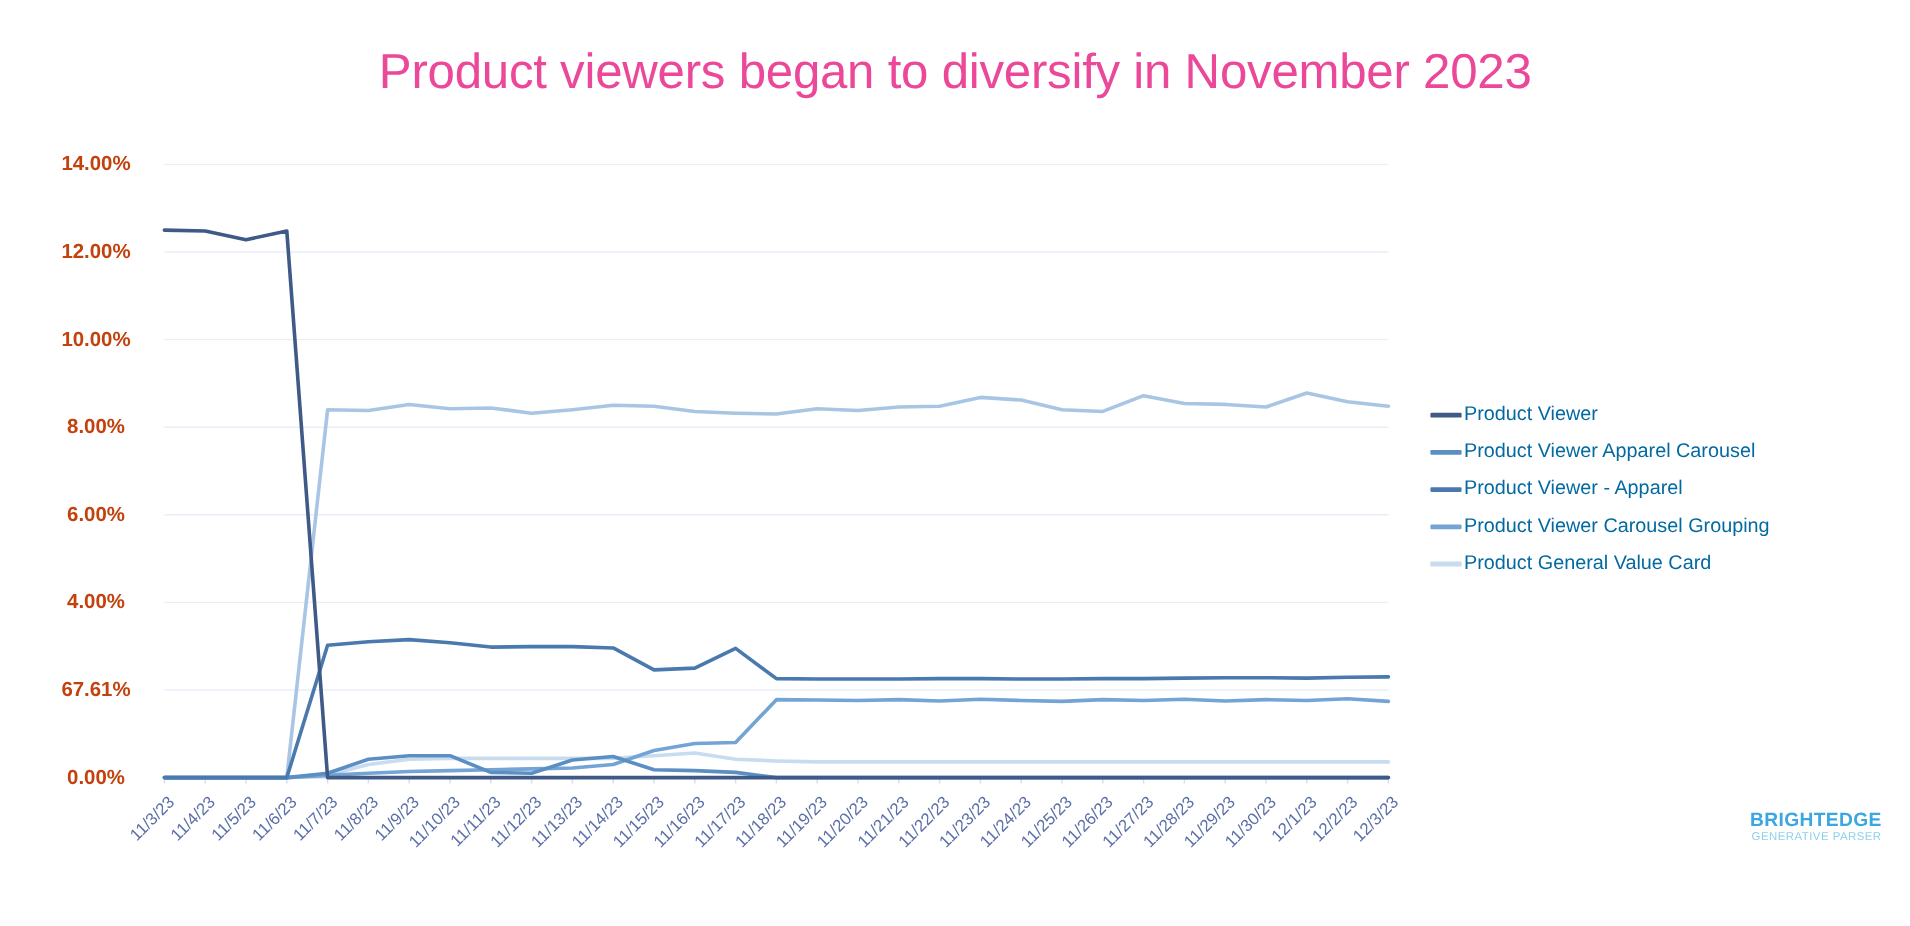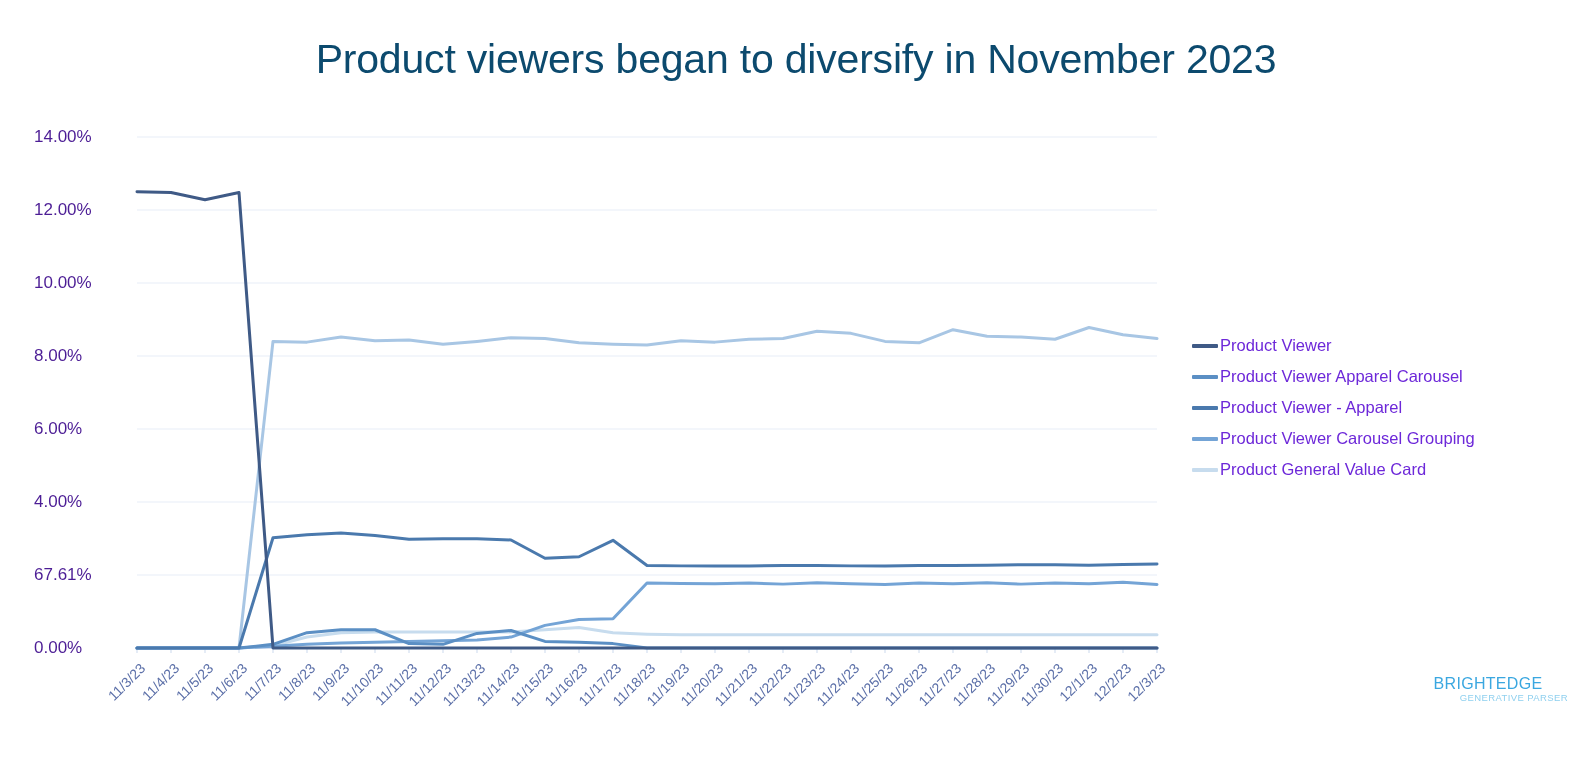--- a/index.html
+++ b/index.html
@@ -24,21 +24,21 @@
 
   
   #chart-title {
     position: absolute;
     left: 0;
     top: 36px;
     width: 1592px;
     text-align: center;
     font-size: 41px;
     font-weight: 400;
-    color: #0c4a6e;
+    color: #ec4899;
     letter-spacing: -0.2px;
     white-space: nowrap;
   }
 
   
   #plot-wrap {
     position: absolute;
     left: 0;
     top: 0;
     width: 1592px;
@@ -48,24 +48,24 @@
     position: absolute;
     left: 0;
     top: 0;
   }
 
   
   .ytick {
     position: absolute;
     right: 0;
     width: 92px;
-    text-align: left;
+    text-align: center;
     font-size: 17px;
-    color: #4c1d95;
-    font-weight: 400;
+    color: #c2410c;
+    font-weight: 700;
     transform: translateY(-50%);
     white-space: nowrap;
   }
   #ytick-layer {
     position: absolute;
     left: 34px;
     top: 0;
     width: 92px;
     height: 772px;
   }
@@ -103,39 +103,38 @@
   }
   .legend-swatch {
     flex: 0 0 auto;
     width: 26px;
     height: 4px;
     border-radius: 1px;
     margin-right: 2px;
   }
   .legend-label {
     font-size: 16.5px;
-    color: #6d28d9;
+    color: #0369a1;
     line-height: 1;
   }
 
   
   #logo {
     position: absolute;
     left: 1408px;
     top: 676px;
     text-align: right;
     width: 160px;
   }
   #logo-main {
     font-size: 16px;
-    font-weight: 400;
+    font-weight: 700;
     letter-spacing: 0.3px;
     color: #3aa7e0;
     line-height: 1.05;
-    text-align: center;
   }
   #logo-sub {
     font-size: 9.5px;
     font-weight: 400;
     letter-spacing: 0.4px;
     color: #8fd0ef;
     line-height: 1.1;
   }
 </style>
 </head>

